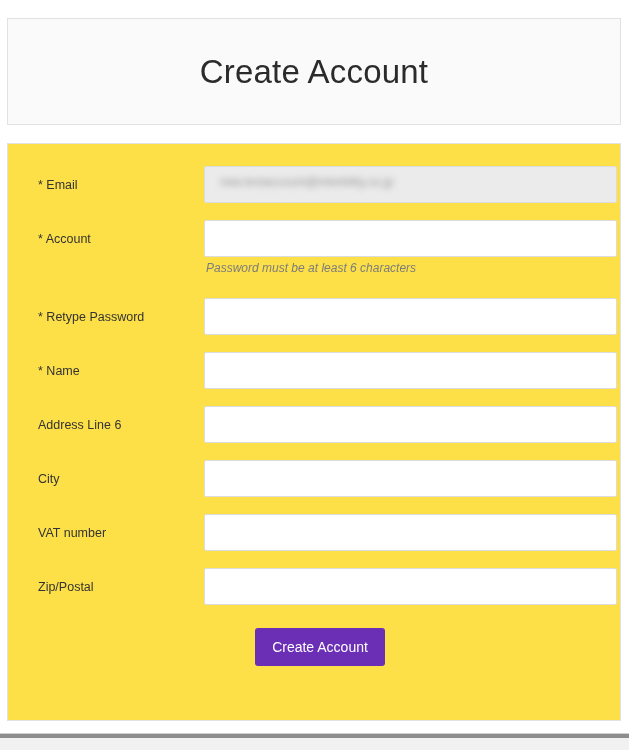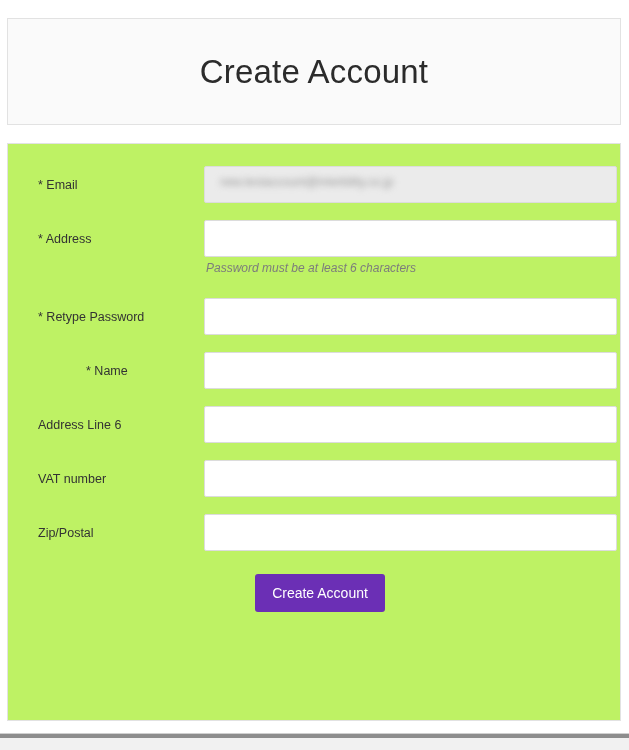--- a/index.html
+++ b/index.html
@@ -45,21 +45,21 @@
     line-height: 1;
   }
   
   .form-panel {
     position: absolute;
     left: 7px;
     top: 143px;
     width: 614px;
     height: 578px;
     box-sizing: border-box;
-    background: #bef264;
+    background: #fde047;
     border: 1px solid #e2e2e2;
     padding: 18px 22px 10px 24px;
   }
   .form-row {
     position: relative;
     height: 54px;
   }
   .form-row.with-hint {
     height: 78px;
   }
@@ -119,21 +119,20 @@
     left: 174px;
     top: 45px;
     font-size: 12px;
     font-style: italic;
     color: #7c7c7c;
   }
   
   .clip-label {
     overflow: hidden;
     height: 13px;
-    margin-left: 48px;
   }
   .submit-wrap {
     position: relative;
     height: 60px;
   }
   .submit-button {
     position: absolute;
     left: 223px;
     top: 10px;
     width: 130px;
@@ -183,21 +182,21 @@
       </div>
       <input class="field-input readonly-blur" readonly="" placeholder="" style="">
       <div class="blur-holder">
         <span class="blur-text">new.testaccount@interbility.co.jp</span>
       </div>
     </div>
 
     <div class="form-row with-hint">
       <div class="field-label">
         <span class="req">*</span>
-        <span>Address</span>
+        <span>Account</span>
       </div>
       <input class="field-input" type="password" placeholder="" style="">
       <div class="hint">Password must be at least 6 characters</div>
     </div>
 
     <div class="form-row">
       <div class="field-label">
         <span class="req">*</span>
         <span>Retype Password</span>
       </div>
@@ -210,20 +209,24 @@
         <span>Name</span>
       </div>
       <input class="field-input" placeholder="" style="">
     </div>
 
     <div class="form-row">
       <div class="field-label">Address Line 6</div>
       <input class="field-input" placeholder="" style="">
     </div>
 
+    <div class="form-row">
+      <div class="field-label">City</div>
+      <input class="field-input" placeholder="" style="">
+    </div>
 
 
     <div class="form-row">
       <div class="field-label">VAT number</div>
       <input class="field-input" placeholder="" style="">
     </div>
 
     <div class="form-row">
       <div class="field-label">Zip/Postal</div>
       <input class="field-input" placeholder="" style="">

